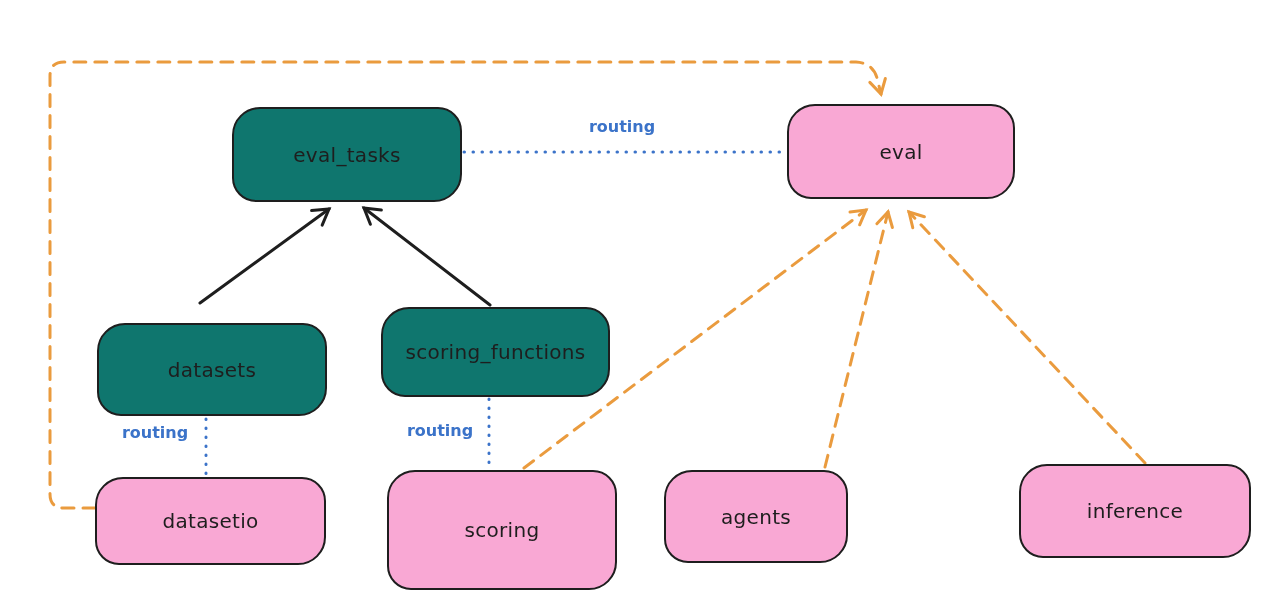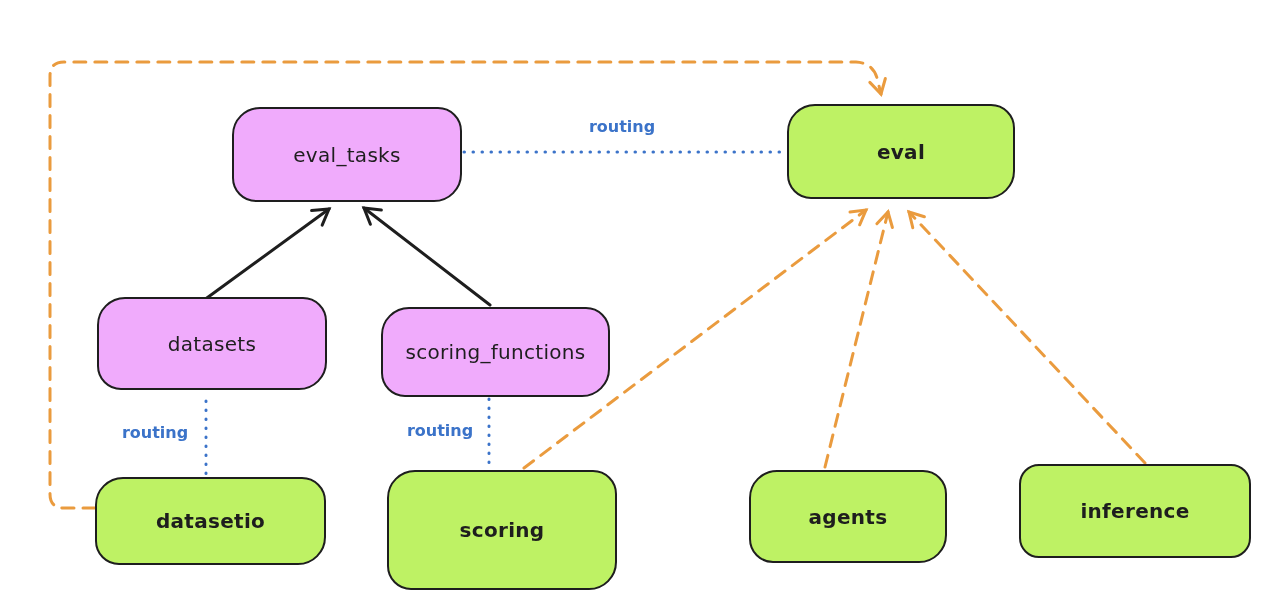--- a/index.html
+++ b/index.html
@@ -18,46 +18,46 @@
     box-sizing: border-box;
     border: 2.5px solid #1e1e1e;
     border-radius: 28px 24px 28px 24px;
     display: flex;
     align-items: center;
     justify-content: center;
     color: #1e1e1e;
     font-size: 20px;
     letter-spacing: 0.3px;
   }
-  .fill-blue  { background: #f0abfc; }
-  .fill-green { background: #bef264; font-weight: bold; }
+  .fill-blue  { background: #0f766e; }
+  .fill-green { background: #f9a8d4; }
 
   .edge-label {
     position: absolute;
     width: 110px;
     text-align: center;
     color: #3b73c9;
     font-weight: 700;
     font-size: 16px;
   }
 
   .edge-black  { stroke: #1e1e1e; stroke-width: 3;   fill: none; stroke-linecap: round; }
   .edge-blue   { stroke: #3b73c9; stroke-width: 3;   fill: none; stroke-linecap: round; stroke-dasharray: 0.5 8.5; }
   .edge-orange { stroke: #ea9b3e; stroke-width: 3;   fill: none; stroke-linecap: round; stroke-dasharray: 12 9; }
   .ah { fill: none; stroke-width: 3; stroke-linecap: round; stroke-dasharray: none; }
 
   
   #node-eval_tasks        { left: 232px;  top: 107px; width: 230px; height: 95px; }
   #node-eval              { left: 787px;  top: 104px; width: 228px; height: 95px; }
-  #node-datasets          { left: 97px;   top: 297px; width: 230px; height: 93px; }
+  #node-datasets          { left: 97px;   top: 323px; width: 230px; height: 93px; }
   #node-scoring_functions { left: 381px;  top: 307px; width: 229px; height: 90px; }
   #node-datasetio         { left: 95px;   top: 477px; width: 231px; height: 88px; }
   #node-scoring           { left: 387px;  top: 470px; width: 230px; height: 120px; }
-  #node-agents            { left: 749px;  top: 470px; width: 198px; height: 93px; }
-  #node-inference         { left: 1019px; top: 464px; width: 232px; height: 94px; border-radius: 20px; }
+  #node-agents            { left: 664px;  top: 470px; width: 184px; height: 93px; }
+  #node-inference         { left: 1019px; top: 464px; width: 232px; height: 94px; }
 
   
   #lbl-routing-top  { left: 567px; top: 117px; }
   #lbl-routing-left { left: 100px; top: 423px; }
   #lbl-routing-mid  { left: 385px; top: 421px; }
 </style>
 </head>
 <body>
 
 <div class="canvas">

